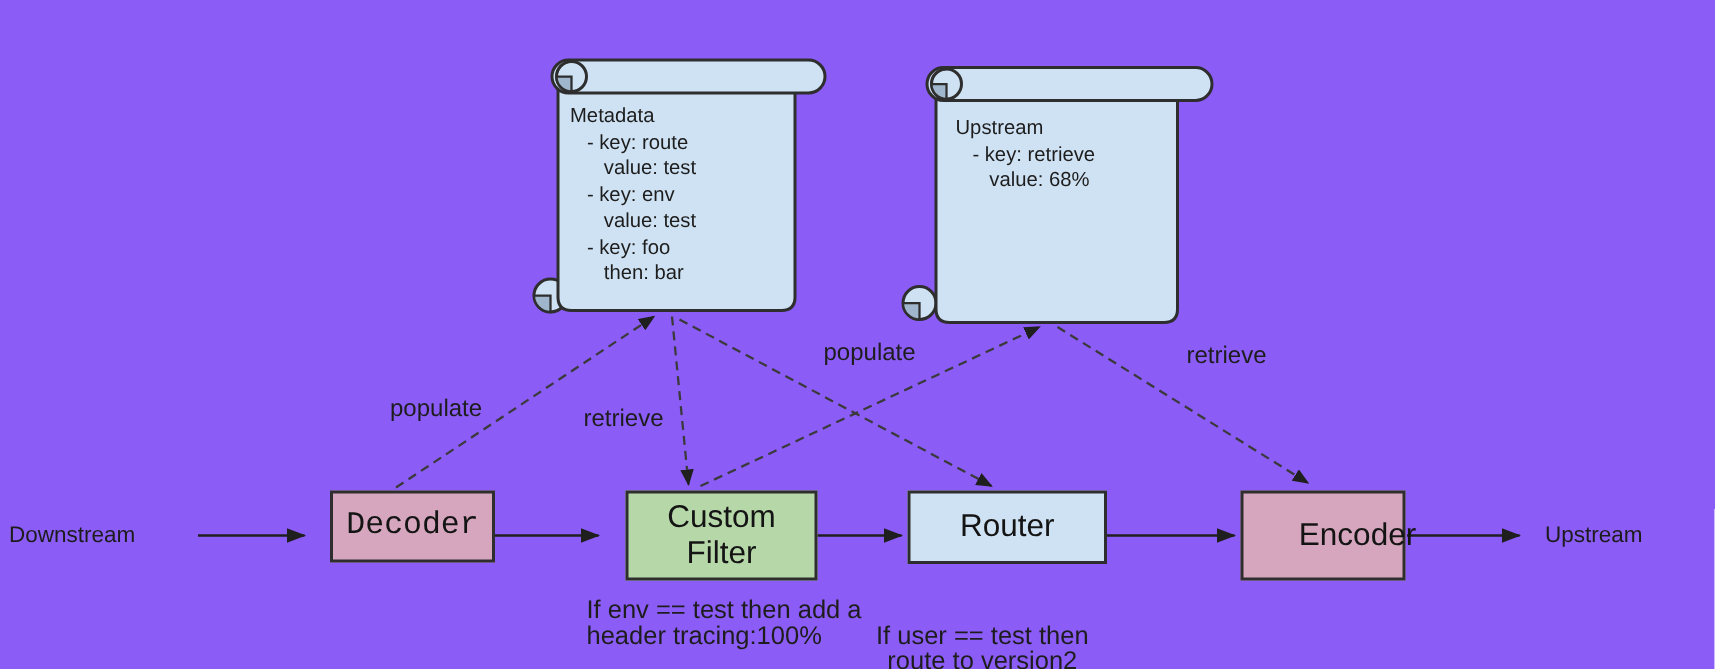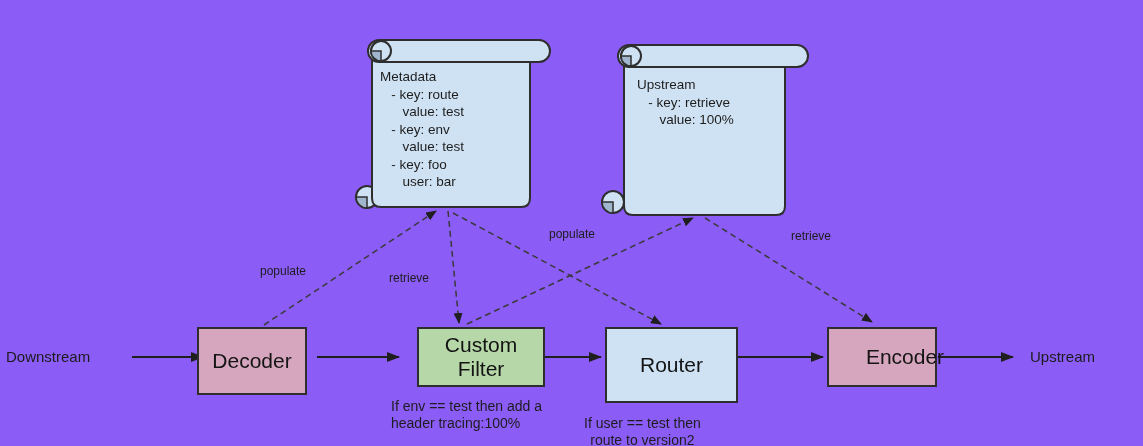--- a/index.html
+++ b/index.html
@@ -18,24 +18,24 @@
   }
   .node{
     position:absolute;
     border:2px solid #2e2e2e;
     display:flex;align-items:center;justify-content:center;
     text-align:center;
     font-size:21px;line-height:1.15;color:#141414;
     box-sizing:border-box;
   }
   .edge-label{
-    position:absolute;font-size:12px;color:#1d1d1d;white-space:nowrap;
+    position:absolute;font-size:16px;color:#1d1d1d;white-space:nowrap;
   }
   .note{
-    position:absolute;font-size:14px;line-height:17px;color:#1d1d1d;white-space:nowrap;
+    position:absolute;font-size:17px;line-height:17px;color:#1d1d1d;white-space:nowrap;
   }
   .scroll-text{
     position:absolute;font-size:13.5px;line-height:17.5px;color:#1d1d1d;
   }
   .scroll-text div{white-space:pre;}
 </style>
 </head>
 <body>
 
 <div id="canvas">
@@ -87,46 +87,46 @@
     </g>
   </svg>
 
   <div class="scroll-text" style="left:380px;top:68px;">
     <div>Metadata</div>
     <div>   - key: route</div>
     <div>      value: test</div>
     <div>   - key: env</div>
     <div>      value: test</div>
     <div>   - key: foo</div>
-    <div>      user: bar</div>
+    <div>      then: bar</div>
   </div>
 
   <div class="scroll-text" style="left:637px;top:76px;">
     <div>Upstream</div>
     <div>   - key: retrieve</div>
-    <div>      value: 100%</div>
+    <div>      value: 68%</div>
   </div>
 
   <div class="edge-label" style="left:260px;top:264px;">populate</div>
   <div class="edge-label" style="left:389px;top:271px;">retrieve</div>
   <div class="edge-label" style="left:549px;top:227px;">populate</div>
   <div class="edge-label" style="left:791px;top:229px;">retrieve</div>
 
   <div class="abs endpoint-label" style="left:6px;top:345px;">Downstream</div>
   <div class="abs endpoint-label" style="left:1030px;top:345px;">Upstream</div>
 
-  <div class="node" style="left: 197px; top: 327px; width: 110px; height: 68px; background: rgb(213, 166, 189);">
+  <div class="node" style="left: 220px; top: 327px; width: 110px; height: 48px; background: rgb(213, 166, 189); font-family: Liberation Mono, monospace;">
     <span>Decoder</span>
   </div>
 
   <div class="node" style="left: 417px; top: 327px; width: 128px; height: 60px; background: rgb(182, 215, 168);">
     <span>Custom Filter</span>
   </div>
 
-  <div class="node" style="left: 605px; top: 327px; width: 133px; height: 76px; background: rgb(207, 226, 243);">
+  <div class="node" style="left: 605px; top: 327px; width: 133px; height: 49px; background: rgb(207, 226, 243);">
     <span>Router</span>
   </div>
 
   <div class="node" style="left: 827px; top: 327px; width: 110px; height: 60px; background: rgb(213, 166, 189); padding-left: 46px;">
     <span>Encoder</span>
   </div>
 
   <div class="note" style="left:391px;top:398px;">
     <div>If env == test then add a</div>
     <div>header tracing:100%</div>

